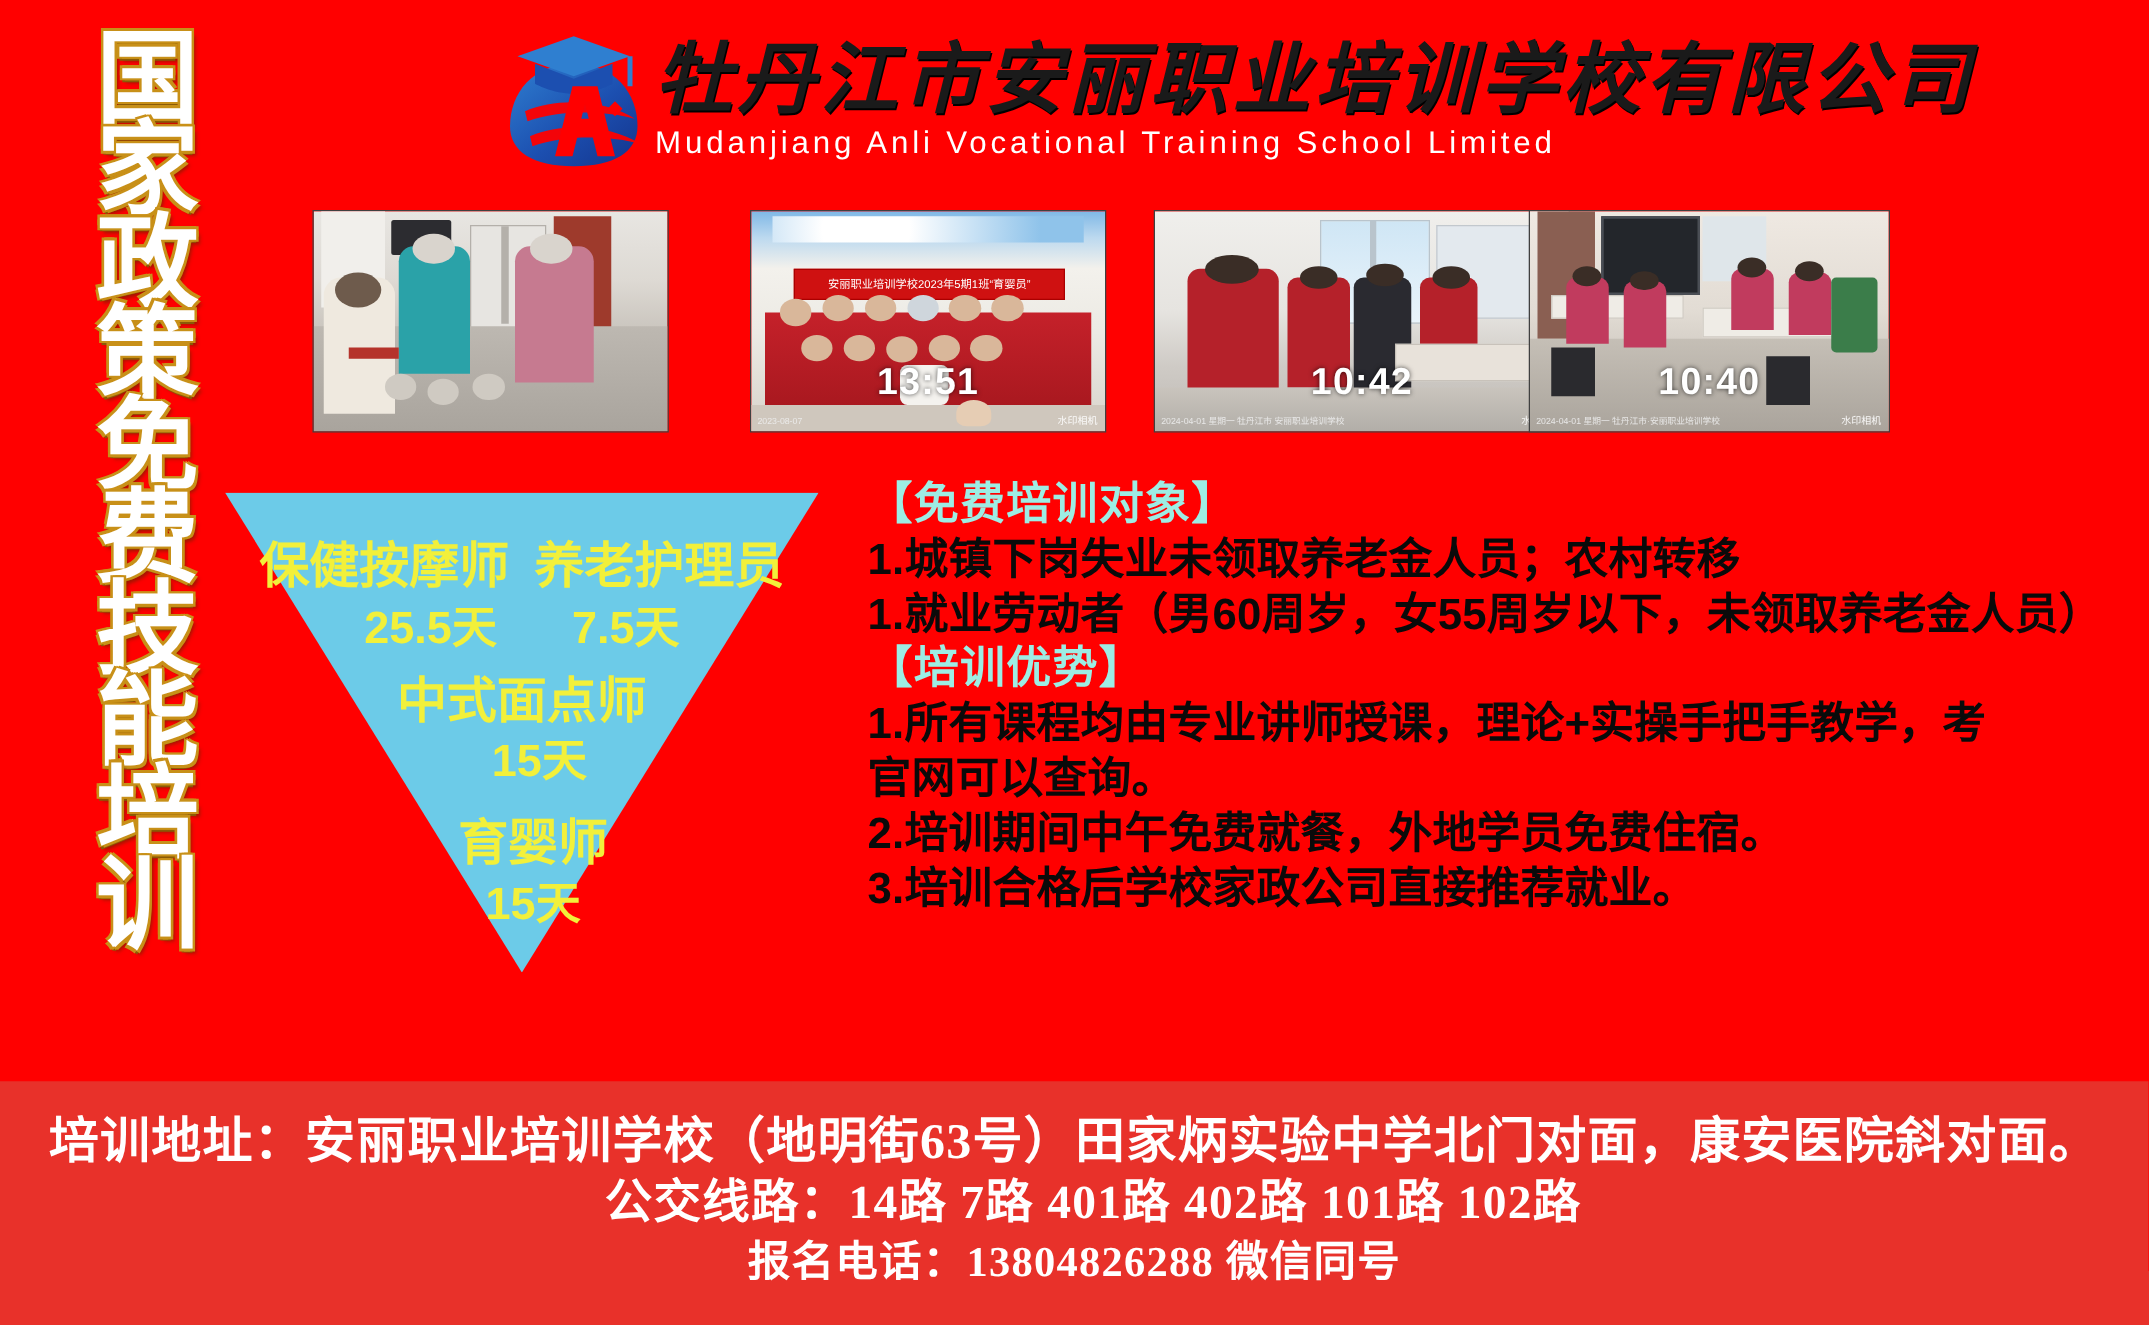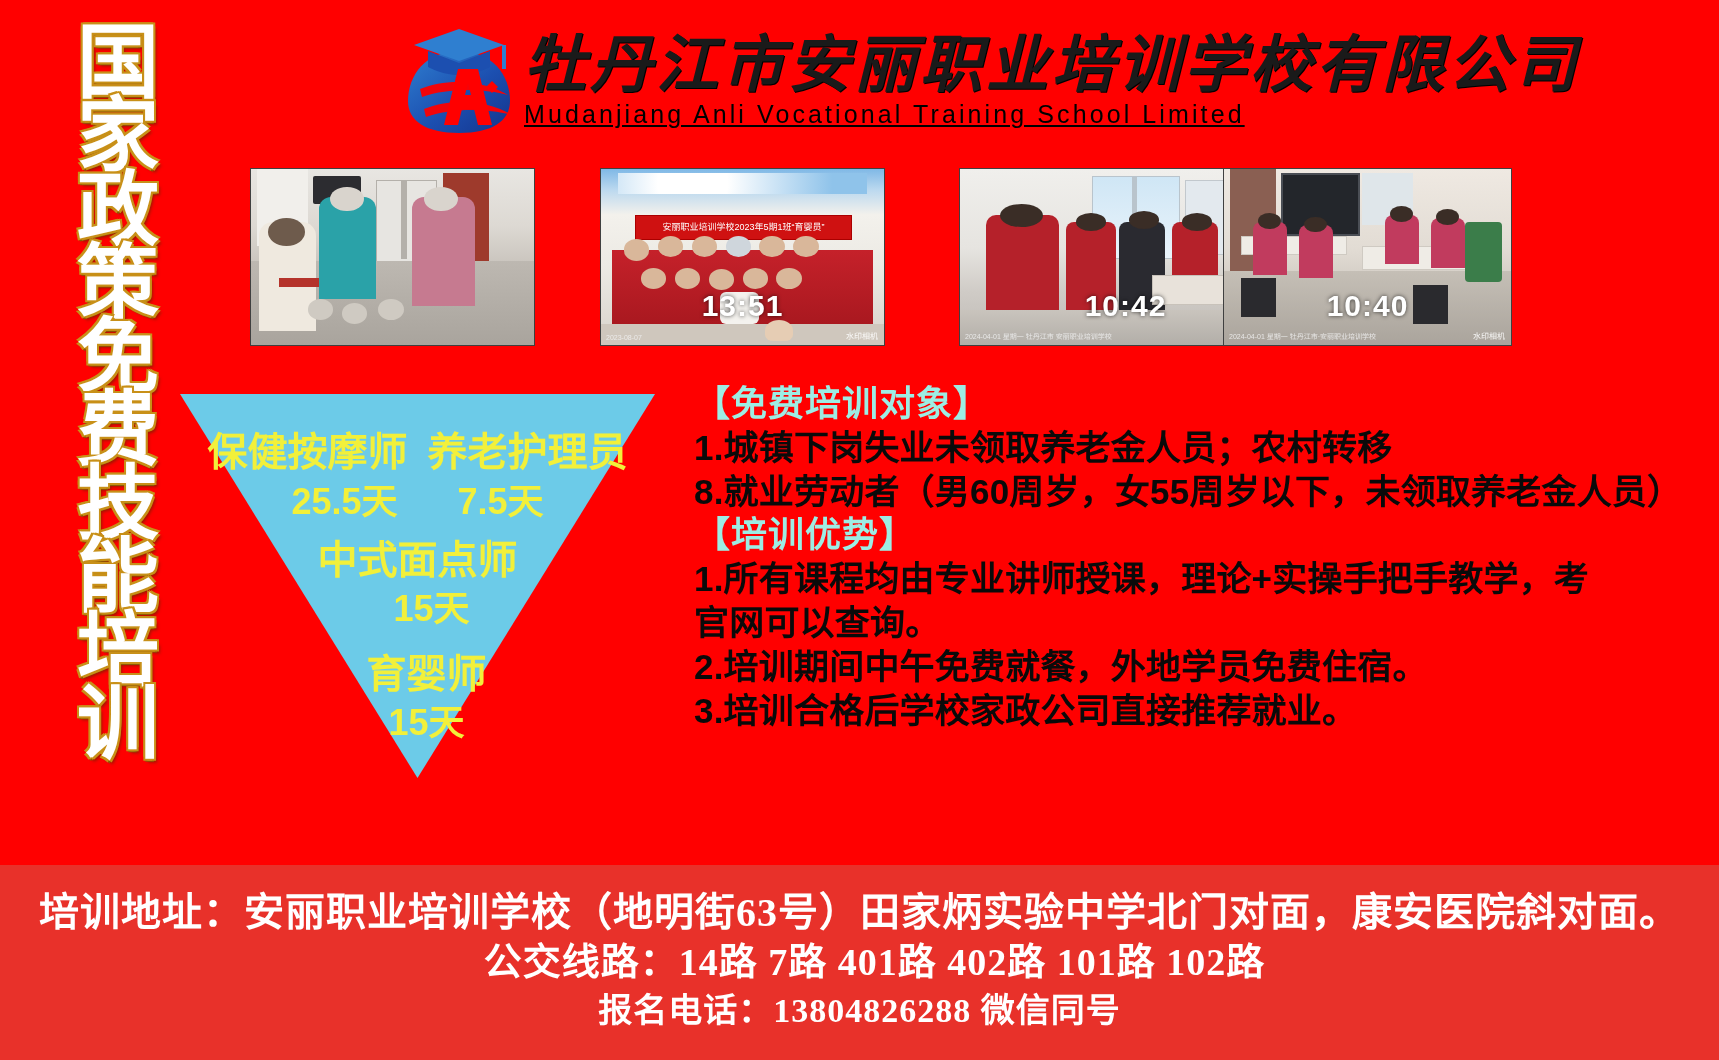--- a/index.html
+++ b/index.html
@@ -38,34 +38,33 @@
     font-family:"Liberation Serif","DejaVu Serif",serif;
     font-weight:bold;font-style:italic;
     font-size:62px;line-height:1.05;
     color:#1a1a1a;
     letter-spacing:4px;
     white-space:nowrap;
     text-shadow:1px 1px 0 #000;
   }
   .en-name{
     font-family:"Liberation Sans","DejaVu Sans",sans-serif;
-    font-size:25px;color:#000000;letter-spacing:3.1px;white-space:nowrap;
+    font-size:25px;color:#ffffff;letter-spacing:3.1px;white-space:nowrap;
     margin-top:2px;
-    text-decoration:underline;
   }
 
   
   .photos{position:absolute;left:250px;top:168px;width:1262px;height:178px;}
   .photo{
     position:absolute;top:0;height:178px;overflow:hidden;
     border:1px solid #404040;box-sizing:border-box;
   }
   .ph1{left:0;width:285px;}
   .ph2{left:350px;width:285px;}
-  .ph3{left:673px;width:333px;margin-left:36px;}
+  .ph3{left:673px;width:333px;}
   .ph4{left:973px;width:289px;}
   .ph-inner{position:absolute;inset:0;}
   .stamp{
     position:absolute;left:50%;transform:translateX(-50%);bottom:22px;
     color:#fff;font-size:30px;font-weight:bold;
     font-family:"Liberation Sans","DejaVu Sans",sans-serif;
     text-shadow:0 0 4px rgba(0,0,0,.7);letter-spacing:1px;
   }
   .wm{
     position:absolute;right:6px;bottom:4px;color:#fff;font-size:8px;opacity:.9;
@@ -105,20 +104,21 @@
   .tri-d3{position:absolute;top:299px;left:0;right:0;font-size:36px;font-weight:bold;padding-left:18px;}
 
   
   .info{
     position:absolute;left:694px;top:382px;width:1006px;
     font-family:"Liberation Sans","DejaVu Sans",sans-serif;
   }
   .info .hd{
     color:#9DEDE4;font-size:36px;font-weight:bold;line-height:1.22;
     letter-spacing:1px;
+    font-family:Liberation Serif, serif;
   }
   .info .ln{
     color:#0a0a0a;font-size:35px;font-weight:bold;line-height:1.25;
     letter-spacing:0.2px;white-space:nowrap;
   }
 
   
   .band{
     position:absolute;left:0;bottom:0;width:1719px;height:195px;
     background:#E8312A;
@@ -295,21 +295,21 @@
       <div class="tri-c2">中式面点师</div>
       <div class="tri-d2">15天</div>
       <div class="tri-c3">育婴师</div>
       <div class="tri-d3">15天</div>
     </div>
   </div>
 
   <div class="info">
     <div class="hd">【免费培训对象】</div>
     <div class="ln">1.城镇下岗失业未领取养老金人员；农村转移</div>
-    <div class="ln">8.就业劳动者（男60周岁，女55周岁以下，未领取养老金人员）</div>
+    <div class="ln">1.就业劳动者（男60周岁，女55周岁以下，未领取养老金人员）</div>
     <div class="hd">【培训优势】</div>
     <div class="ln">1.所有课程均由专业讲师授课，理论+实操手把手教学，考</div>
     <div class="ln">官网可以查询。</div>
     <div class="ln">2.培训期间中午免费就餐，外地学员免费住宿。</div>
     <div class="ln">3.培训合格后学校家政公司直接推荐就业。</div>
   </div>
 
   <div class="band">
     <div class="bl bl1">培训地址：安丽职业培训学校（地明街63号）田家炳实验中学北门对面，康安医院斜对面。</div>
     <div class="bl bl2">公交线路：14路 7路 401路 402路 101路 102路</div>

